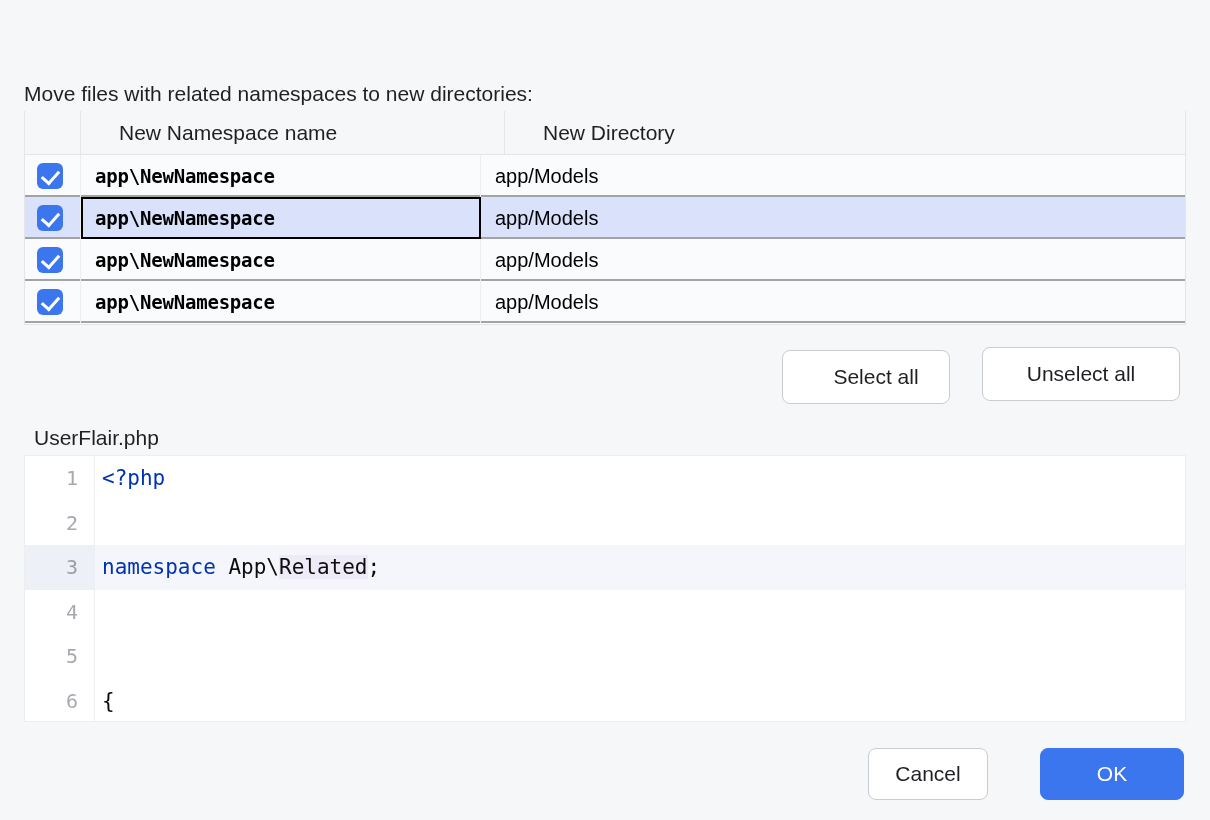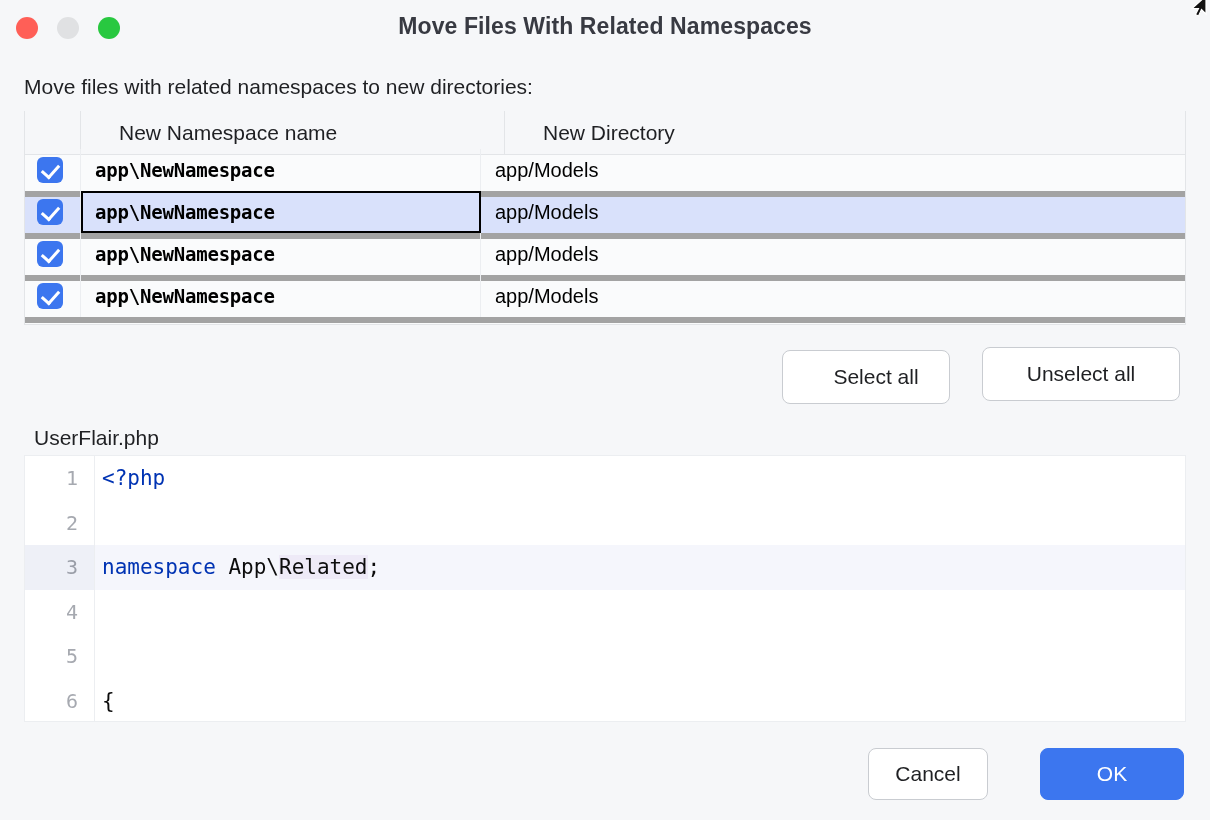--- a/index.html
+++ b/index.html
@@ -38,21 +38,21 @@
     letter-spacing: 0.1px;
   }
   
   #cursor-artifact {
     position: absolute; right: 0px; top: -6px;
     width: 26px; height: 26px; overflow: hidden;
   }
 
   
   #intro-label {
-    position: absolute; left: 24px; top: 75px;
+    position: absolute; left: 24px; top: 82px;
     font-size: 21px; color: #1f2023;
   }
 
   
   #table {
     position: absolute; left: 24px; top: 111px;
     width: 1162px; height: 214px;
     background: #fafbfc;
     border: 1px solid #e3e5e8;
     border-top: none;
@@ -66,21 +66,21 @@
   }
   #table-head .th {
     height: 44px; display: flex; align-items: center;
     font-size: 21px; color: #1f2023;
     padding-left: 14px;
   }
   .col-check { width: 56px; flex: none; border-right: 1px solid #e3e5e8; }
   .col-ns    { width: 400px; flex: none; border-right: 1px solid #e3e5e8; }
   .col-dir   { flex: 1 1 auto; }
 
-  .trow { display: flex; height: 42px; border-bottom: 6px solid #a3a3a3; background: #fafbfc; align-items: flex-end; }
+  .trow { display: flex; height: 42px; border-bottom: 2px solid #a3a3a3; background: #fafbfc; }
   .trow.selected { background: #d9e1fb; }
   .trow .cell {
     height: 42px; display: flex; align-items: center;
     font-size: 20px; color: #000;
     padding-left: 14px;
     position: relative;
   }
   .trow .cell.col-check { justify-content: flex-start; padding-left: 12px; border-right: 1px solid #eceef1; }
   .trow .cell.col-ns { border-right: 1px solid #eceef1; font-family: "DejaVu Sans Mono", monospace; font-weight: bold; font-size: 19px; letter-spacing: -0.2px; }
   .trow.selected .cell.col-ns {
@@ -169,33 +169,20 @@
     border-radius: 8px;
     font-size: 21px;
     display: flex; align-items: center; justify-content: center;
   }
 </style>
 </head>
 <body>
 
 <div id="window">
 
-  <div id="titlebar">
-    <div id="traffic">
-      <span class="light close"></span>
-      <span class="light min"></span>
-      <span class="light zoom"></span>
-    </div>
-    <div id="window-title">Move Files With Related Namespaces</div>
-    <div id="cursor-artifact">
-      <svg width="26" height="26" viewBox="0 0 26 26">
-        <path d="M22 2 L22 20 L17.5 15.5 L14.5 22 L11.5 20.5 L14.5 14.5 L8 14.5 Z" fill="#111" stroke="#fff" stroke-width="1.2"></path>
-      </svg>
-    </div>
-  </div>
 
   <div id="intro-label">Move files with related namespaces to new directories:</div>
 
   <div id="table">
     <div id="table-head">
       <div class="th col-check"></div>
       <div class="th col-ns">New Namespace name</div>
       <div class="th col-dir">New Directory</div>
     </div>
     <div id="table-body">

